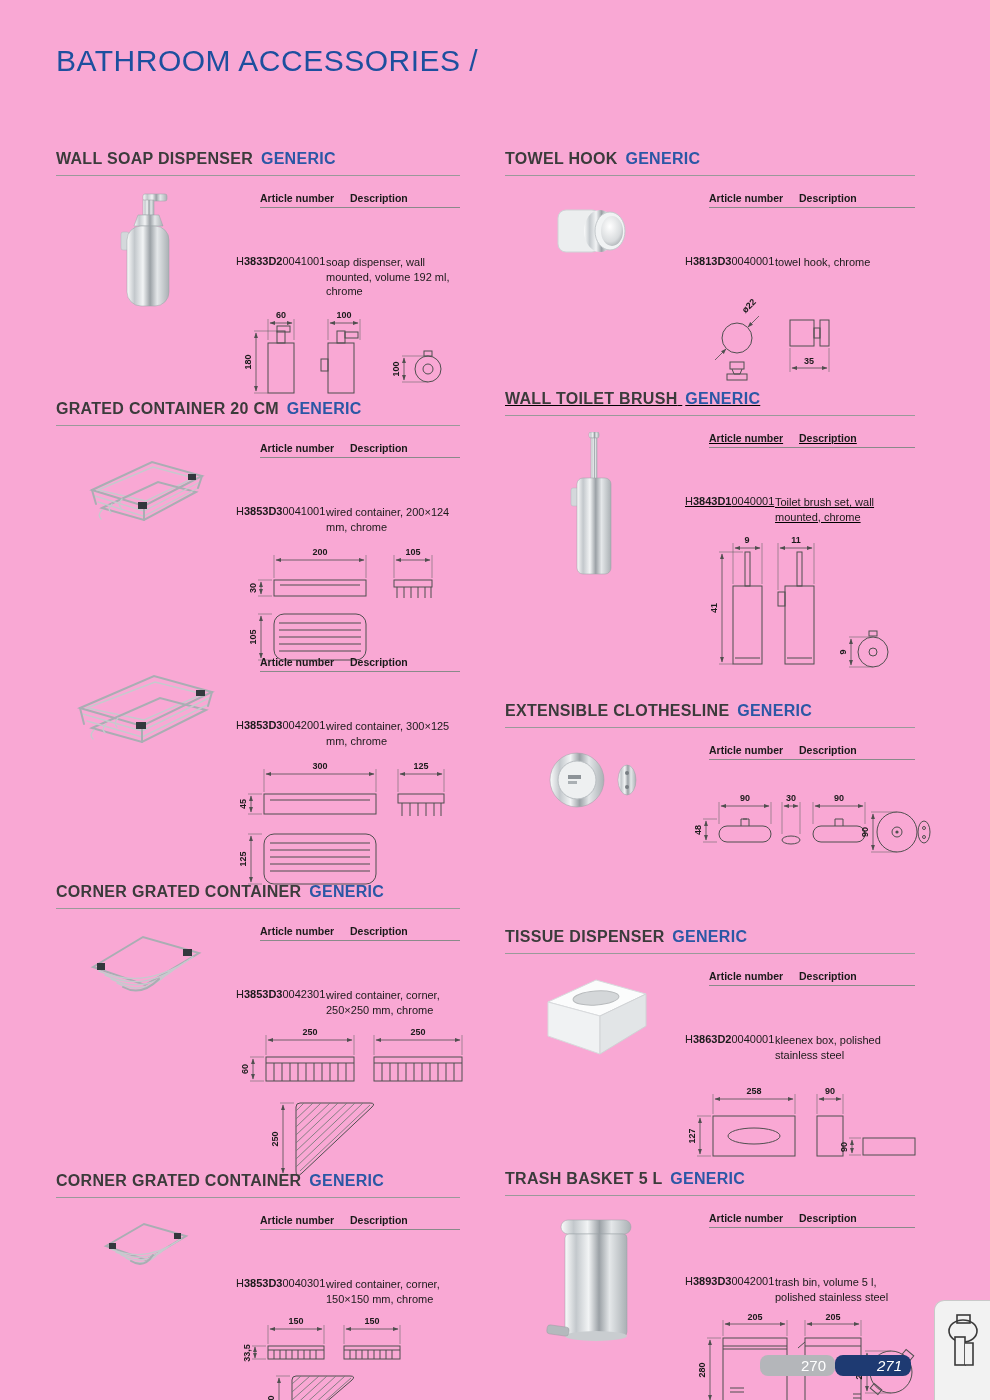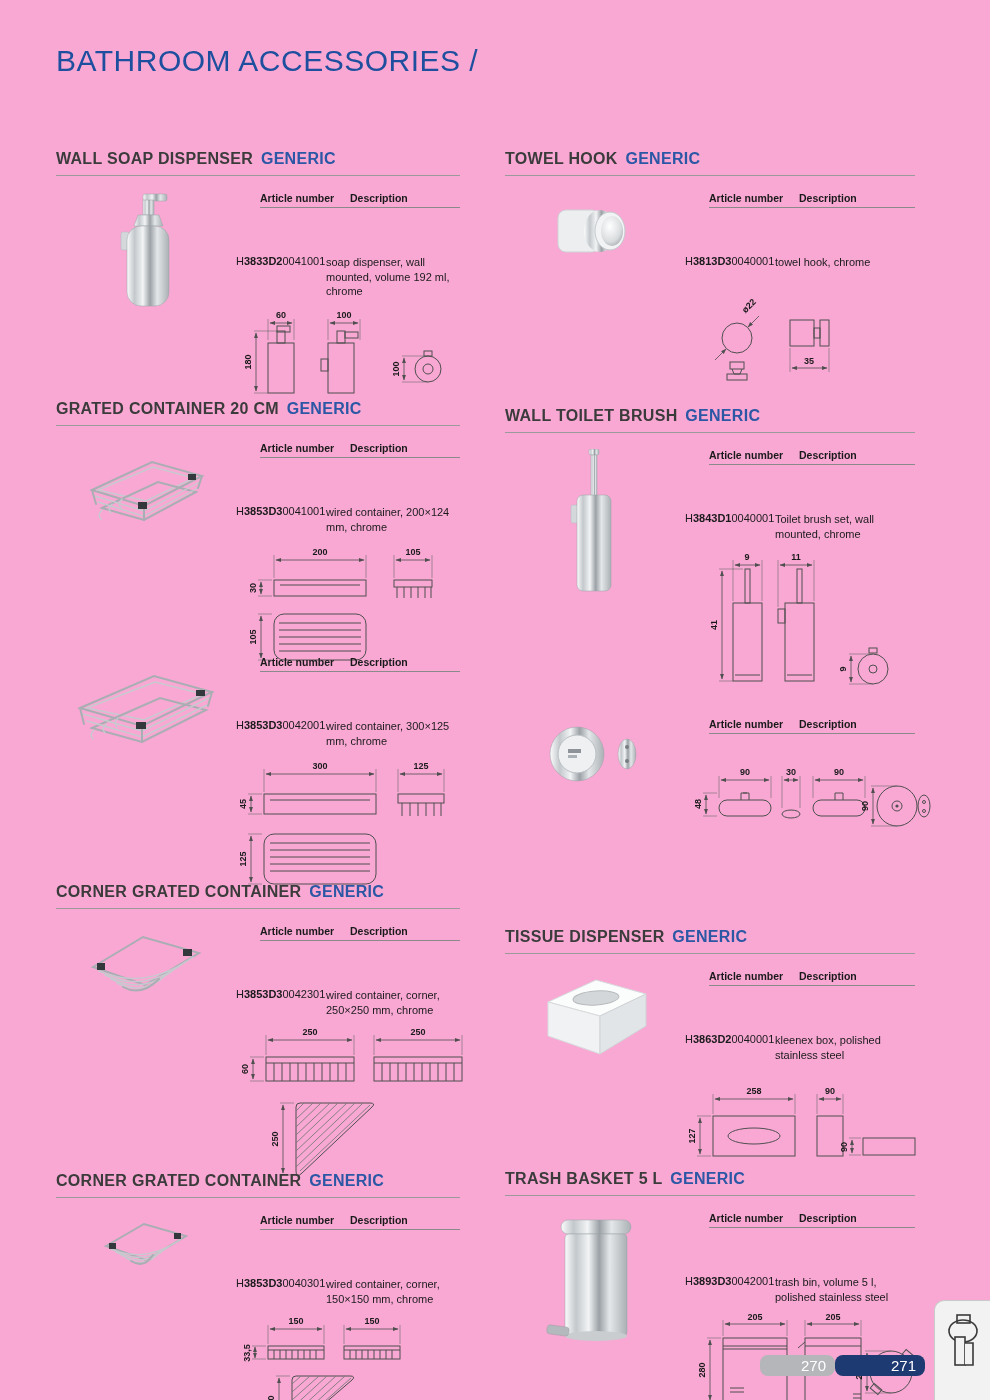--- a/index.html
+++ b/index.html
@@ -28,21 +28,21 @@
   .ext{stroke:#6a6a6a;stroke-width:.6;}
   .hat{stroke:#7a7a7a;stroke-width:.9;}
   text.dim{font:bold 9px "Liberation Sans",sans-serif;fill:#1a1a1a;}
   
   .wire{stroke:#a9aeb3;stroke-width:2;fill:none;stroke-linecap:round;}
   .wire2{stroke:#c6cace;stroke-width:1.4;fill:none;stroke-linecap:round;}
   
   .pg{position:absolute;top:1355px;height:21px;line-height:21px;color:#fff;font-size:15px;
       text-align:right;padding-right:9px;box-sizing:border-box;border-radius:8px;}
   .pg-left{left:760px;width:75px;background:#b4b6ba;}
-  .pg-right{left:835px;width:90px;background:#1e3a72;}
+  .pg-right{left:835px;width:76px;background:#1e3a72;font-style:italic;}
   .side-tab{position:absolute;left:934px;top:1300px;width:56px;height:100px;background:#f2f2f2;
             border:1px solid #c9c9c9;border-right:none;border-bottom:none;border-radius:10px 0 0 0;
             display:flex;justify-content:center;padding-top:12px;box-sizing:border-box;}
 </style>
 </head>
 <body>
 
 <div class="page">
 
   <svg width="0" height="0" style="position:absolute" aria-hidden="true">
@@ -223,21 +223,21 @@
             <line class="ext" x1="36" y1="72" x2="22" y2="72"></line>
               <line class="ext" x1="36" y1="118" x2="22" y2="118"></line>
             <line class="dln" x1="25" y1="74" x2="25" y2="116" marker-start="url(#ar)" marker-end="url(#ar)"></line>
             <text class="dim" transform="translate(20,95) rotate(-90)" text-anchor="middle">105</text>
           </svg>
         </div>
       </div>
     </div>
   </section>
 
-  <section class="product" style="left:505px;top:407px;width:410px;">
+  <section class="product" style="left:505px;top:390px;width:410px;text-decoration:underline;">
     <h2 class="sec-header">
       <span>WALL TOILET BRUSH</span>
       <span class="brand">GENERIC</span>
     </h2>
     <div class="sec-body">
       <div class="photo">
         <svg width="70" height="148" viewBox="0 0 70 148">
           <rect x="29" y="0" width="10" height="6" rx="2" fill="url(#met)" stroke="#9aa0a4" stroke-width=".5"></rect>
           <rect x="31" y="6" width="6" height="42" fill="url(#met)" stroke="#9aa0a4" stroke-width=".5"></rect>
           <rect x="11" y="56" width="8" height="18" rx="2" fill="#d4d8db" stroke="#b3b8bc" stroke-width=".5"></rect>
@@ -336,20 +336,24 @@
               <line class="ext" x1="26" y1="128" x2="12" y2="128"></line>
             <line class="dln" x1="15" y1="80" x2="15" y2="126" marker-start="url(#ar)" marker-end="url(#ar)"></line>
             <text class="dim" transform="translate(10,103) rotate(-90)" text-anchor="middle">125</text>
           </svg>
         </div>
       </div>
     </div>
   </section>
 
   <section class="product" style="left:505px;top:702px;width:410px;">
+    <h2 class="sec-header">
+      <span>EXTENSIBLE CLOTHESLINE</span>
+      <span class="brand">GENERIC</span>
+    </h2>
     <div class="sec-body">
       <div class="photo">
         <svg width="112" height="72" viewBox="0 0 112 72">
           <circle cx="38" cy="36" r="27" fill="url(#met)" stroke="#9aa0a4" stroke-width=".5"></circle>
           <circle cx="38" cy="36" r="19" fill="#eef0f1" stroke="#b9bec2"></circle>
           <rect x="29" y="31" width="13" height="4" fill="#8d9398"></rect>
             <rect x="29" y="37" width="9" height="3" fill="#aab0b4"></rect>
           <ellipse cx="88" cy="36" rx="9" ry="15" fill="url(#met)" stroke="#9aa0a4" stroke-width=".5"></ellipse>
           <circle cx="88" cy="29" r="2" fill="#777d82"></circle>
             <circle cx="88" cy="43" r="2" fill="#777d82"></circle>

